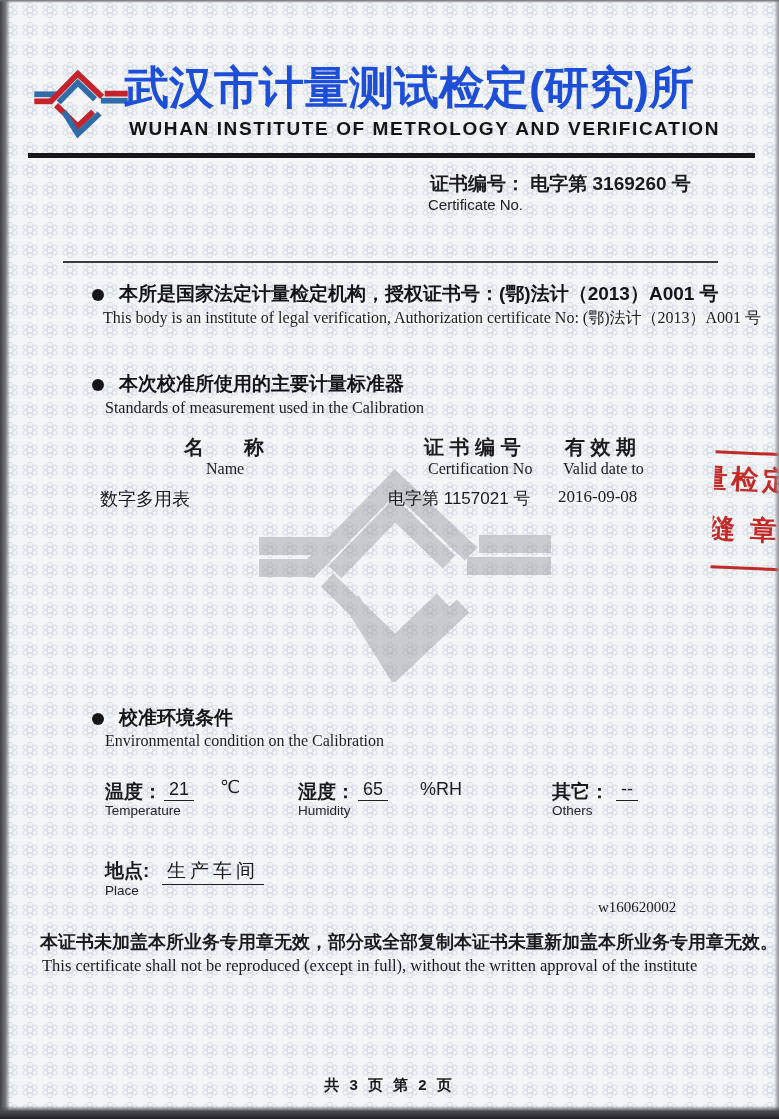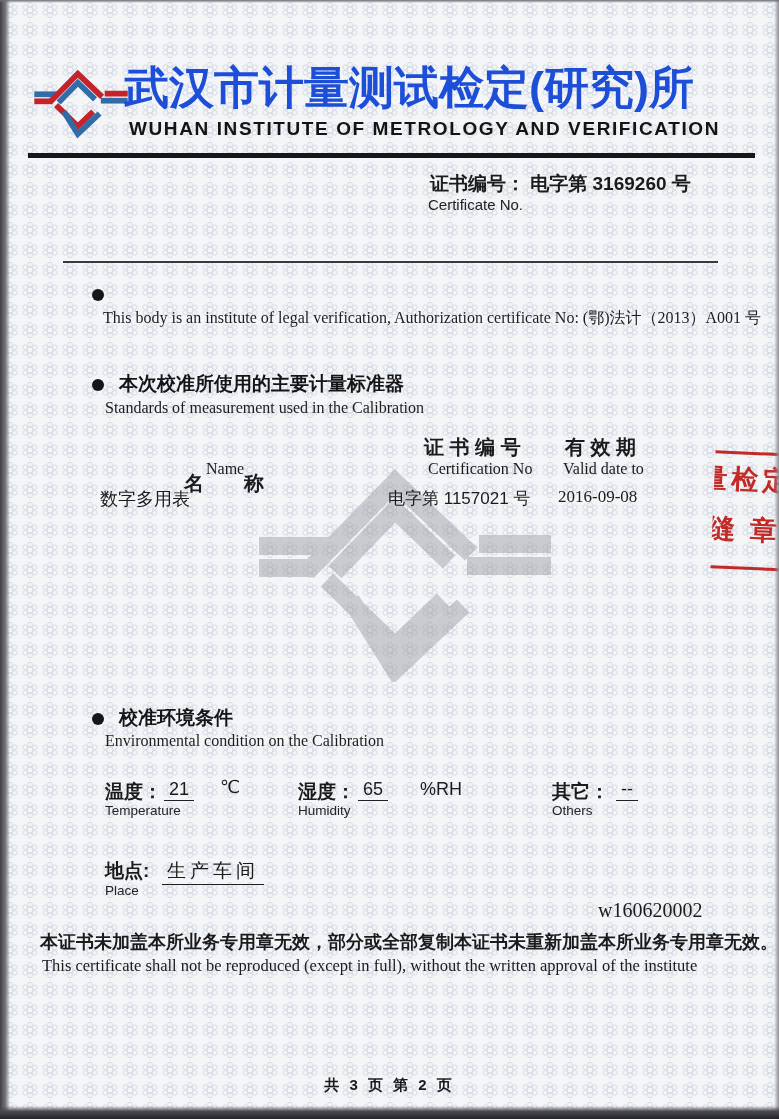--- a/index.html
+++ b/index.html
@@ -49,21 +49,21 @@
     border-bottom:3px solid #c22a28;overflow:hidden;
     font-family:"Liberation Serif","DejaVu Serif",serif;}
   .stamp-line{font-size:27px;font-weight:700;letter-spacing:4px;white-space:nowrap;
     margin-left:-14px;line-height:50px;}
   
   .u{border-bottom:1.6px solid #202022;padding:0 5px;}
   .env-label{font-size:19px;font-weight:600;white-space:nowrap;z-index:2;}
   .env-sub{font-size:13.5px;color:#242428;z-index:2;}
   .env-val{font-size:18px;z-index:2;}
   
-  .code{font-family:"Liberation Serif","DejaVu Serif",serif;font-size:20px;z-index:2;}
+  .code{font-family:"Liberation Serif","DejaVu Serif",serif;font-size:15px;z-index:2;}
   .notice-zh{left:40px;top:930px;font-size:18px;font-weight:600;white-space:nowrap;z-index:2;}
   .notice-en{left:42px;top:956px;font-family:"Liberation Serif","DejaVu Serif",serif;
     font-size:16.5px;white-space:nowrap;z-index:2;}
   .page-info{left:0;top:1076px;width:779px;text-align:center;font-size:15px;
     letter-spacing:3px;font-weight:600;z-index:2;}
 </style>
 </head>
 <body>
 
 <div class="page">
@@ -106,27 +106,28 @@
   <div class="abs org-zh">武汉市计量测试检定(研究)所</div>
   <div class="abs org-en">WUHAN INSTITUTE OF METROLOGY AND VERIFICATION</div>
   <div class="abs rule-thick"></div>
 
   <div class="abs cert-zh">证书编号：  电字第 3169260 号</div>
   <div class="abs cert-en">Certificate No.</div>
 
   <div class="abs rule-thin"></div>
 
   <div class="abs bullet" style="left:92px;top:289px;"></div>
+  <div class="abs zh-line" style="left:119px;top:281px;">本所是国家法定计量检定机构，授权证书号：(鄂)法计（2013）A001 号</div>
   <div class="abs en-line" style="left:103px;top:308px;">This body is an institute of legal verification, Authorization certificate No: (鄂)法计（2013）A001 号</div>
 
   <div class="abs bullet" style="left:92px;top:379px;"></div>
   <div class="abs en-line" style="left:105px;top:399px;">Standards of measurement used in the Calibration</div>
   <div class="abs zh-line" style="left:119px;top:371px;">本次校准所使用的主要计量标准器</div>
 
-  <div class="abs th-zh" style="left:184px;top:434px;letter-spacing:10px;margin-top:36px;">名　称</div>
+  <div class="abs th-zh" style="left:184px;top:434px;letter-spacing:10px;">名　称</div>
   <div class="abs th-en" style="left:206px;top:460px;text-align:center;">Name</div>
   <div class="abs th-zh" style="left:424px;top:434px;">证 书 编 号</div>
   <div class="abs th-en" style="left:428px;top:460px;">Certification No</div>
   <div class="abs th-zh" style="left:565px;top:434px;">有 效 期</div>
   <div class="abs th-en" style="left:563px;top:460px;">Valid date to</div>
 
   <div>
     <div class="abs td" style="left:100px;top:481px;font-size:18px;">数字多用表</div>
     <div class="abs td" style="left:388px;top:481px;">电字第 1157021 号</div>
     <div class="abs td td-serif" style="left:558px;top:481px;">2016-09-08</div>

